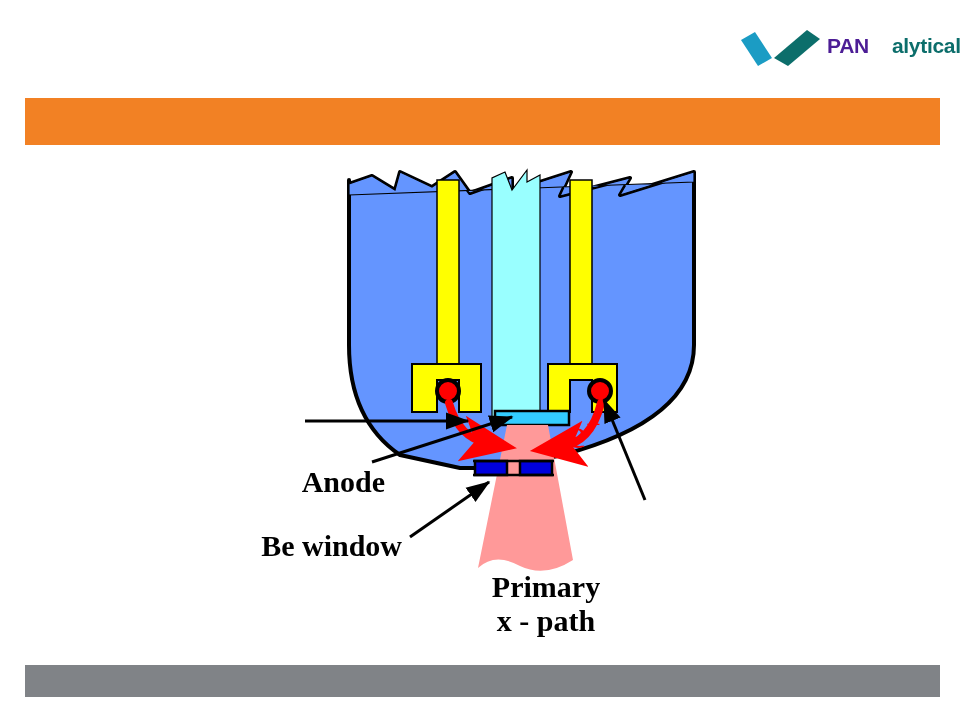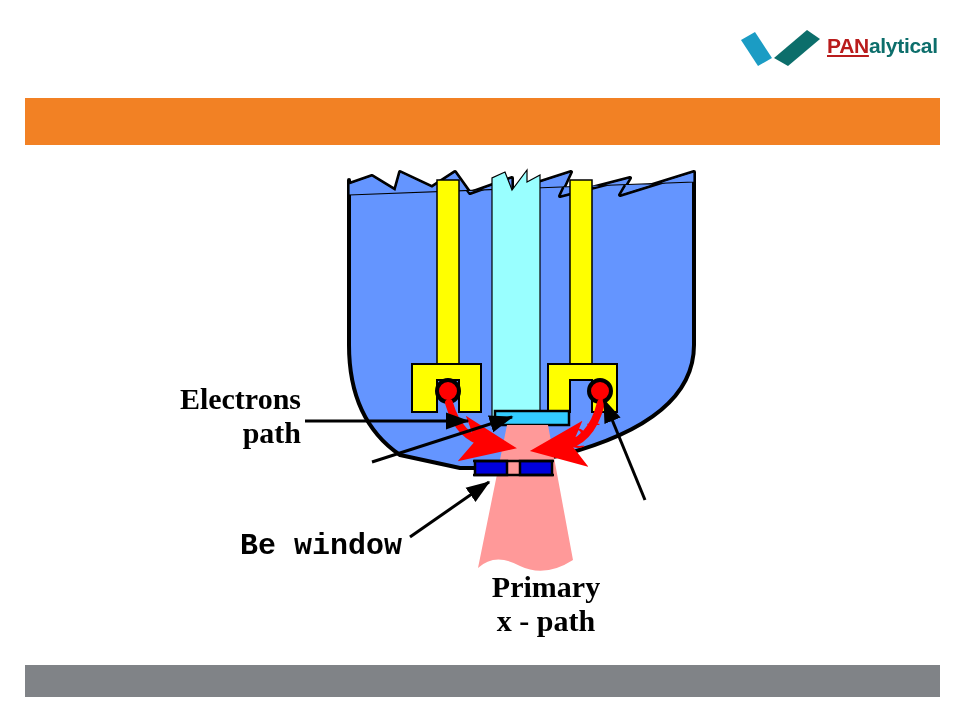--- a/index.html
+++ b/index.html
@@ -36,22 +36,22 @@
   #logo-text {
     position: absolute;
     left: 92px;
     top: 12px;
     font-family: "Liberation Sans", sans-serif;
     font-weight: bold;
     font-size: 21px;
     letter-spacing: -0.3px;
     white-space: nowrap;
   }
-  #logo-text .pan { color: #b91c1c; text-decoration: underline; }
-  #logo-text .alytical { color: #0C6E6B; }
+  #logo-text .pan { color: #4c1d95; }
+  #logo-text .alytical { color: #0C6E6B; padding-left: 23px; }
 
   
   #orange-bar {
     position: absolute;
     left: 25px;
     top: 98px;
     width: 915px;
     height: 47px;
     background: #F28124;
   }
@@ -93,21 +93,20 @@
     left: 136px;
     top: 465px;
     width: 249px;
     text-align: right;
   }
   #label-be-window {
     left: 136px;
     top: 529px;
     width: 266px;
     text-align: right;
-    font-family: Liberation Mono, monospace;
   }
   #label-circular-cathode {
     left: 641px;
     top: 500px;
     width: 210px;
     text-align: left;
   }
   #label-primary-xrays {
     left: 431px;
     top: 570px;
@@ -211,23 +210,22 @@
     <line x1="305" y1="421" x2="468" y2="421" stroke="#000000" stroke-width="3" marker-end="url(#black-arrow)"></line>
 
     <line x1="372" y1="462" x2="512" y2="417" stroke="#000000" stroke-width="3" marker-end="url(#black-arrow)"></line>
 
     <line x1="410" y1="537" x2="489" y2="482" stroke="#000000" stroke-width="3" marker-end="url(#black-arrow)"></line>
 
     <line x1="645" y1="500" x2="604" y2="400" stroke="#000000" stroke-width="3" marker-end="url(#black-arrow)"></line>
 
   </svg>
 
-  <div class="label" id="label-electrons-path">Electrons
-path</div>
-
+
+  <div class="label" id="label-anode">Anode</div>
 
   <div class="label" id="label-be-window">Be window</div>
 
 
   <div class="label" id="label-primary-xrays">Primary
 x - path</div>
 
   <div id="label-eminus"><span>e</span><span class="sup">−</span></div>
 
 </div>

